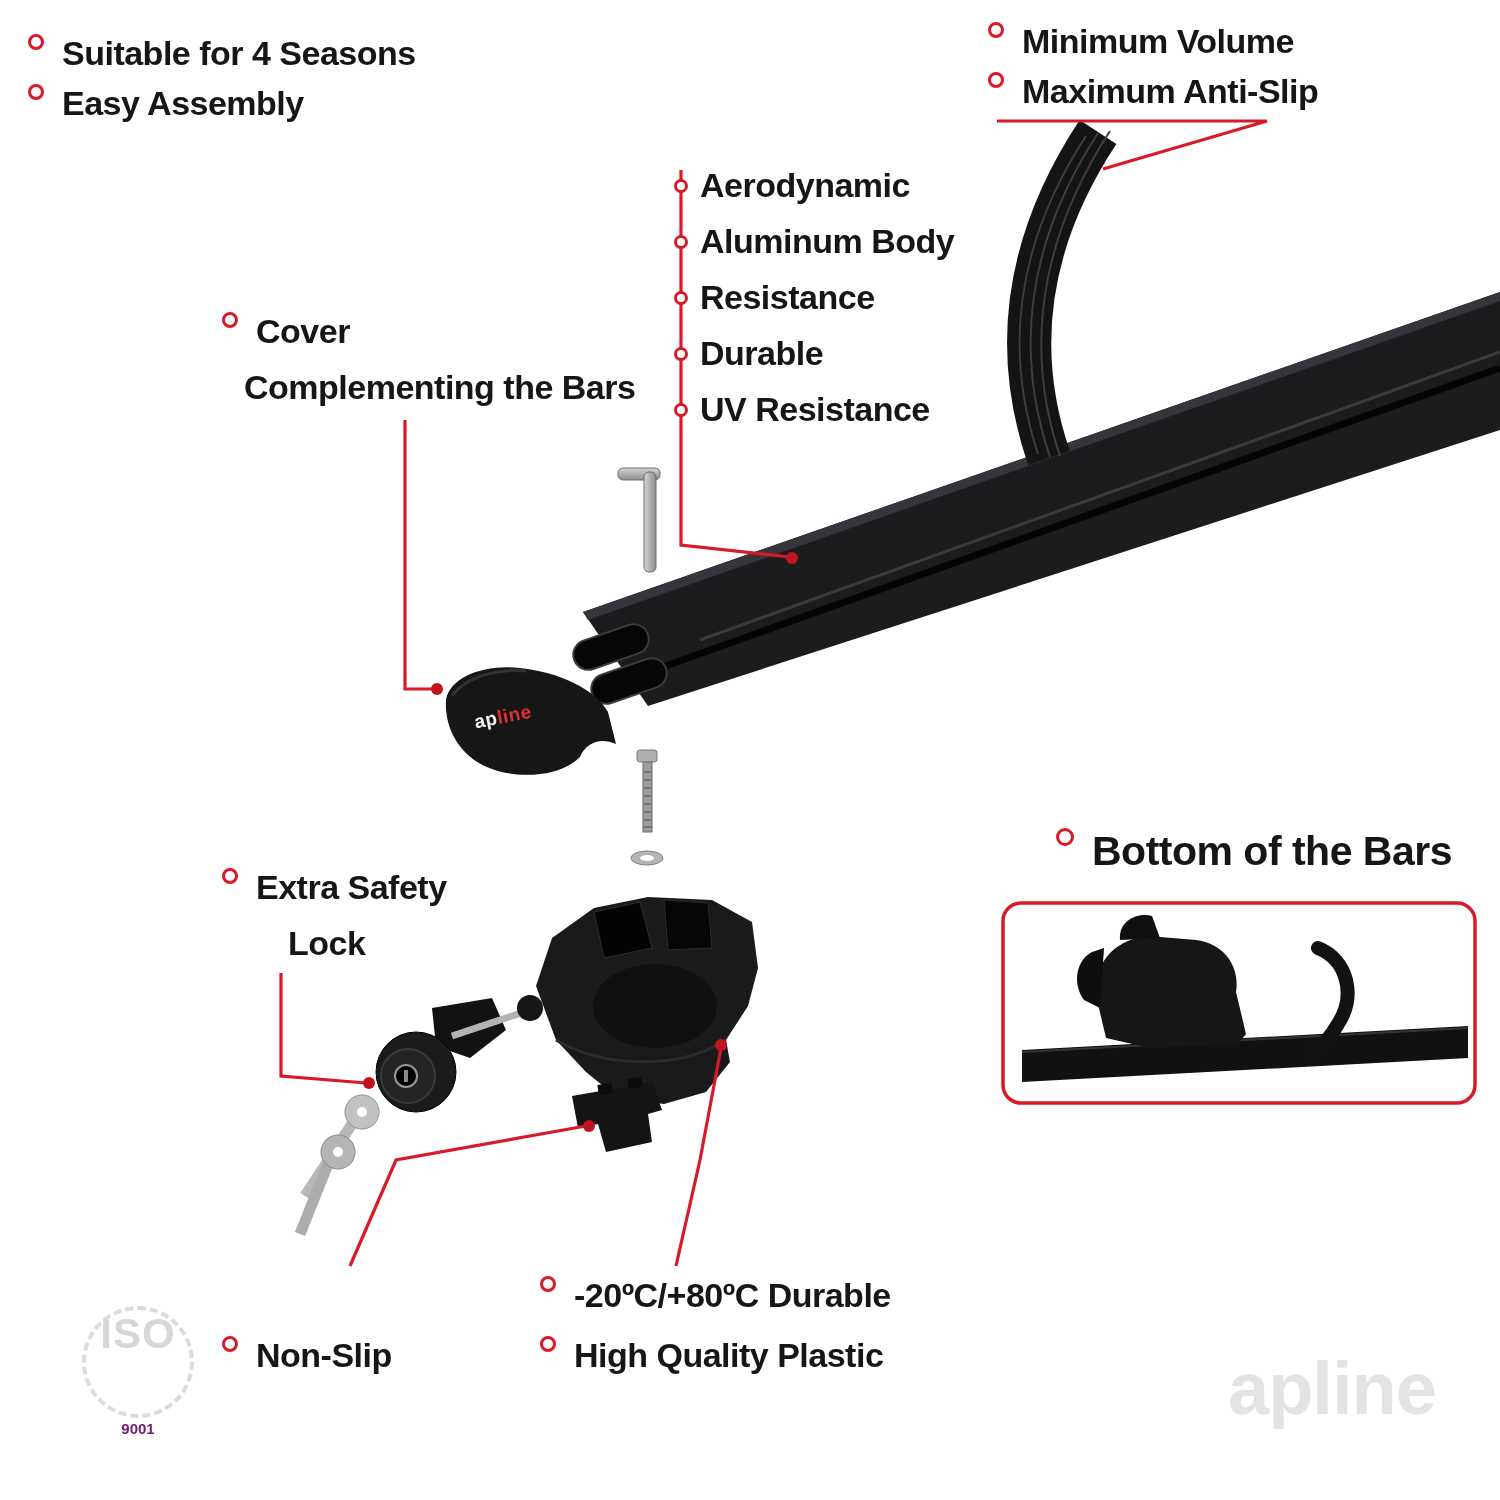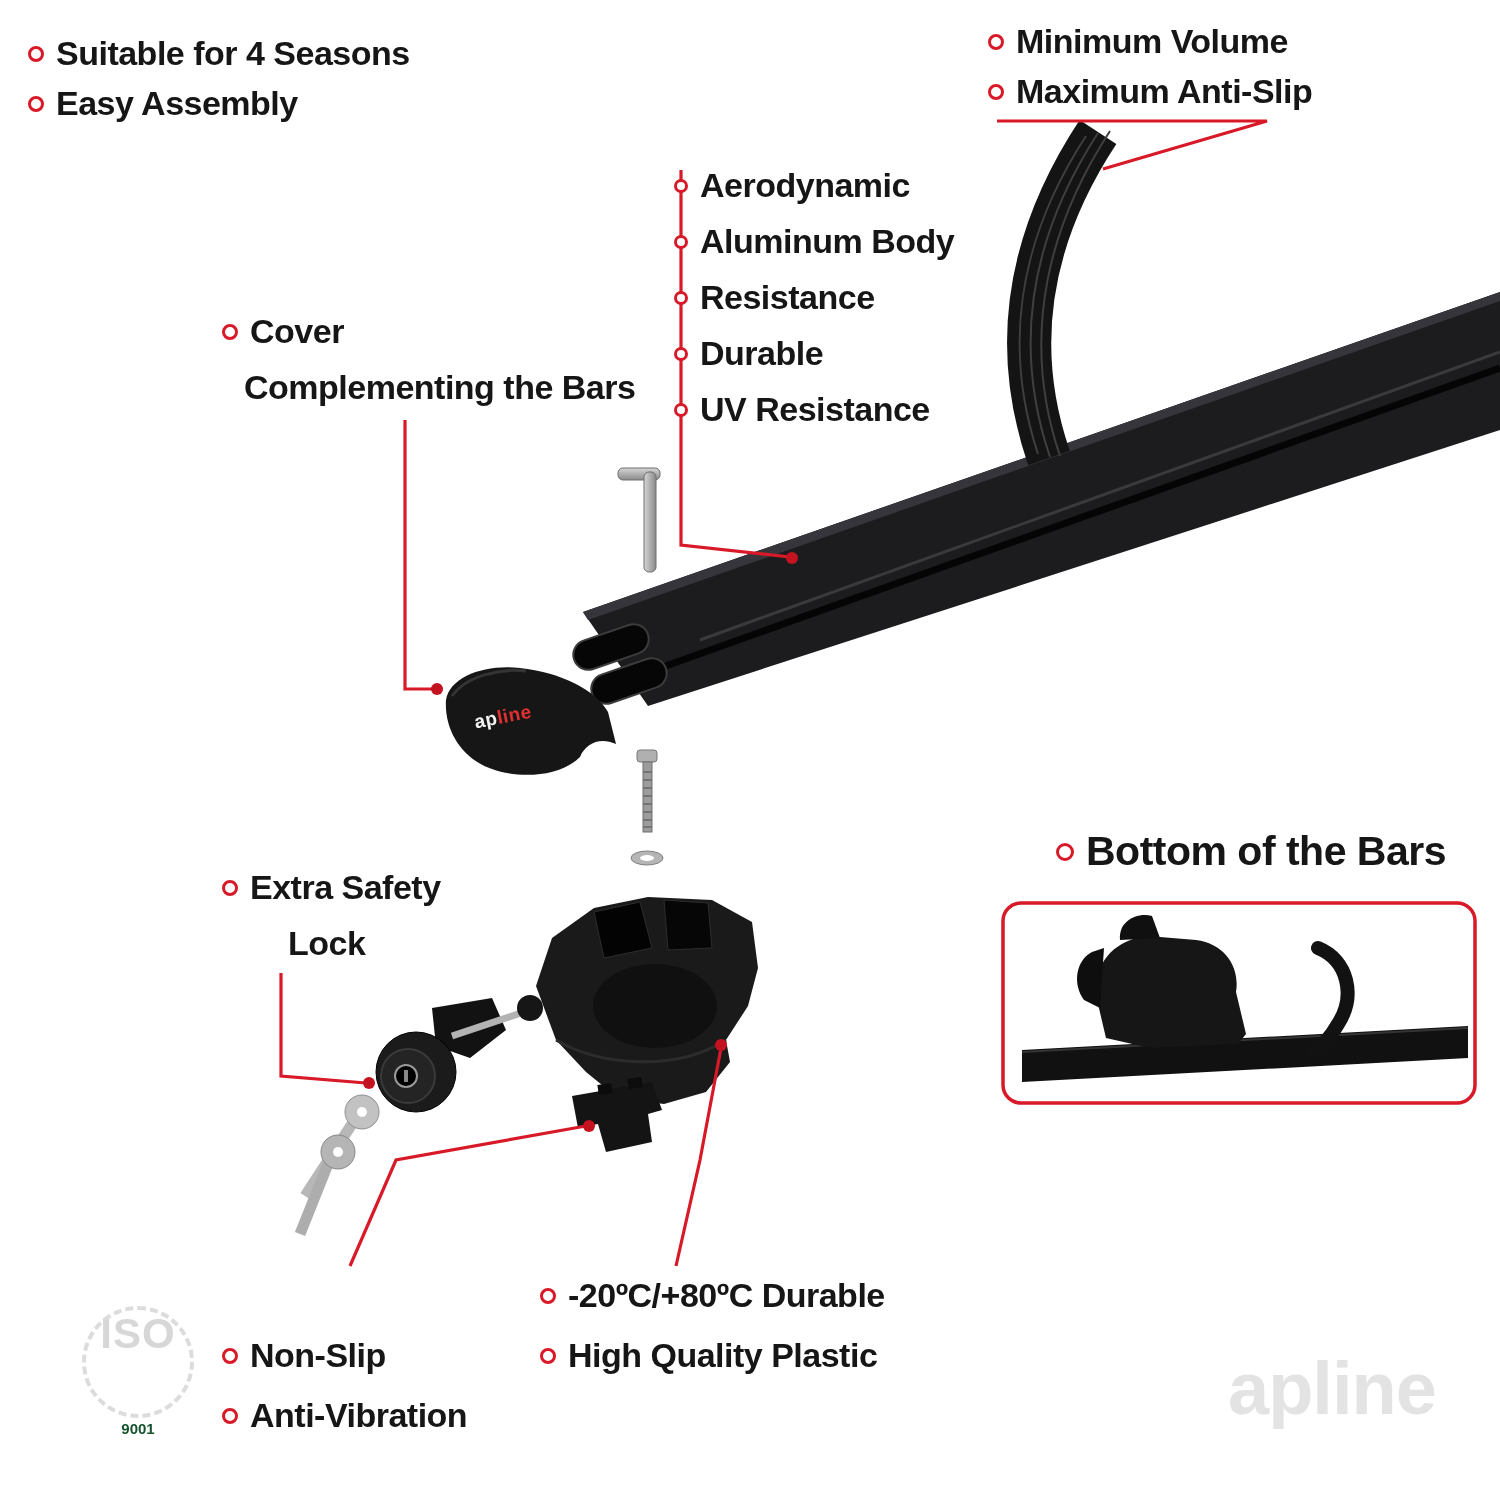--- a/index.html
+++ b/index.html
@@ -2,33 +2,33 @@
 <html><head>
 <meta charset="utf-8">
 <style>
   html,body{margin:0;padding:0;background:#ffffff;}
   .canvas{
     position:relative;width:1500px;height:1500px;background:#ffffff;overflow:hidden;
     font-family:"Liberation Sans","DejaVu Sans",sans-serif;font-stretch:condensed;
     color:#161616;
   }
   .art{position:absolute;left:0;top:0;width:1500px;height:1500px;}
-  .label{position:absolute;display:flex;align-items:center;font-weight:700;font-size:34px;white-space:nowrap;letter-spacing:-0.5px;}
+  .label{position:absolute;display:flex;font-weight:700;font-size:34px;white-space:nowrap;letter-spacing:-0.5px;gap:6px;}
   .label .txt{display:inline-block;}
   .ring{display:inline-block;width:10px;height:10px;border:3px solid #d81a28;border-radius:50%;margin-right:12px;flex:0 0 auto;}
   .ring.big{width:12px;height:12px;}
   .h-big{font-size:41px;}
   .cover-logo{position:absolute;left:474px;top:706px;transform:rotate(-11deg);font-size:19px;font-weight:700;letter-spacing:.5px;}
   .cover-logo .w{color:#f2f2f2;}
   .cover-logo .r{color:#e03030;}
   .watermark{position:absolute;left:1228px;top:1346px;font-size:74px;font-weight:700;color:#e3e3e3;letter-spacing:-1px;}
   .iso{position:absolute;left:78px;top:1306px;width:120px;height:130px;color:#d7d7d7;text-align:center;}
   .iso .circ{width:104px;height:104px;margin:0 auto;border:4px dashed #dcdcdc;border-radius:50%;display:flex;align-items:flex-start;justify-content:center;}
   .iso .iso-txt{font-size:42px;font-weight:700;letter-spacing:1px;}
-  .iso .iso-num{font-size:15px;font-weight:700;margin-top:2px;color:#14532d;}
+  .iso .iso-num{font-size:15px;font-weight:700;margin-top:2px;color:#701a75;}
 </style>
 </head>
 <body>
 
 <div class="canvas">
 
   <svg class="art" viewBox="0 0 1500 1500">
     <defs>
       <linearGradient id="metalV" x1="0" y1="0" x2="1" y2="0">
         <stop offset="0" stop-color="#d6d6d6"></stop>
@@ -196,24 +196,20 @@
 
   <div class="label h-big" style="left:1056px;top:828px">
     <span class="ring big"></span>
     <span class="txt">Bottom of the Bars</span>
   </div>
 
   <div class="label" style="left:222px;top:1336px">
     <span class="ring"></span>
     <span class="txt">Non-Slip</span>
   </div>
-  <div class="label" style="left:222px;top:1396px">
-    <span class="ring"></span>
-    <span class="txt">Anti-Vibration</span>
-  </div>
 
   <div class="label" style="left:540px;top:1276px">
     <span class="ring"></span>
     <span class="txt">-20ºC/+80ºC Durable</span>
   </div>
   <div class="label" style="left:540px;top:1336px">
     <span class="ring"></span>
     <span class="txt">High Quality Plastic</span>
   </div>
 

